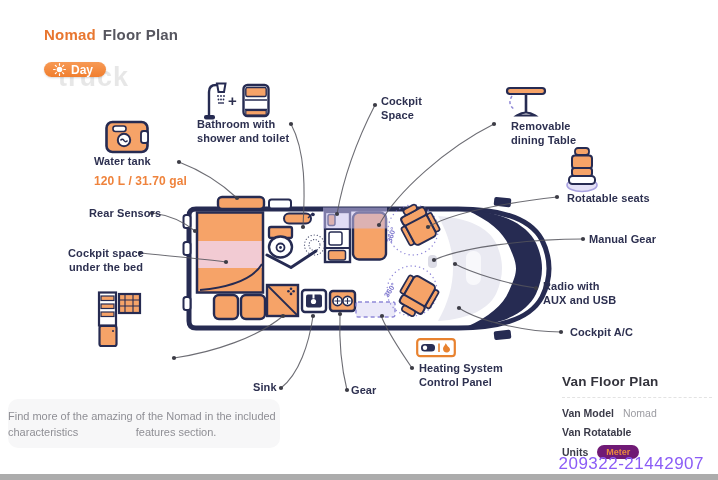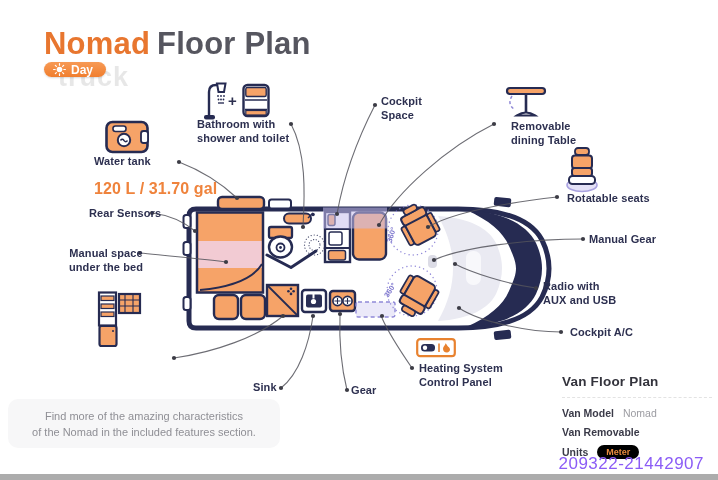--- a/index.html
+++ b/index.html
@@ -1,47 +1,47 @@
 <!DOCTYPE html>
 <html><head>
 <meta charset="utf-8">
 <style>
   html,body{margin:0;padding:0;background:#fff;}
   .stage{position:relative;width:718px;height:480px;background:#ffffff;overflow:hidden;
          font-family:"Liberation Sans",sans-serif;}
   
-  .title{position:absolute;left:44px;top:26px;font-size:31px;font-weight:bold;letter-spacing:.2px;z-index:3;}
+  .title{position:absolute;left:44px;top:26px;font-size:15px;font-weight:bold;letter-spacing:.2px;z-index:3;}
   .title .accent{color:#E8762F;}
   .title .rest{color:#56565F;margin-left:7px;font-weight:600;}
   .day-toggle{position:absolute;left:44px;top:62px;height:15px;padding:0 13px 0 9px;border-radius:12px;
       background:linear-gradient(180deg,#F79A55,#F07E2E);display:flex;align-items:center;gap:5px;
       color:#fff;font-size:12px;font-weight:bold;z-index:3;box-shadow:0 1px 2px rgba(0,0,0,.15);cursor:pointer;}
   .bg-watermark{position:absolute;left:58px;top:62px;font-size:27px;font-weight:bold;color:#BDBDBD;
       opacity:.35;letter-spacing:1px;z-index:1;}
   
   .lbl{position:absolute;color:#2D3050;font-weight:bold;font-size:11px;line-height:14px;
        letter-spacing:.1px;white-space:nowrap;z-index:4;}
-  .lbl .cap{color:#EF833C;font-size:16px;margin-top:14px;}
+  .lbl .cap{color:#EF833C;font-size:12px;margin-top:6px;}
   .lbl.center{text-align:center;}
   .icon{position:absolute;z-index:4;line-height:0;}
   .plus{position:absolute;z-index:4;color:#2D3050;font-size:15px;font-weight:bold;}
   
   .overlay{position:absolute;left:0;top:0;z-index:2;}
   
   .note{position:absolute;left:8px;top:399px;width:272px;height:49px;background:#F7F7F8;border-radius:10px;
-        display:flex;flex-direction:column;justify-content:center;align-items:center;
+        display:flex;flex-direction:row;justify-content:center;align-items:center;
         color:#8F8F95;font-size:11px;line-height:16px;z-index:3;}
   
   .info{position:absolute;left:562px;top:374px;width:150px;z-index:3;}
   .info .ip-title{font-size:13.5px;font-weight:bold;color:#33333C;letter-spacing:.2px;}
   .info .ip-divider{border-top:1px dashed #E3E3E3;margin:8px 0 9px 0;}
   .ip-row{display:flex;align-items:center;gap:9px;margin-bottom:7px;font-size:10.5px;}
   .ip-row .k{font-weight:bold;color:#3A3A48;}
   .ip-row .v{color:#9C9CA2;}
-  .pill{background:#000000;color:#E88A3F;font-size:9px;font-weight:bold;
+  .pill{background:#701a75;color:#E88A3F;font-size:9px;font-weight:bold;
         padding:2px 9px;border-radius:8px;cursor:pointer;}
   
   .footer-bar{position:absolute;left:0;bottom:0;width:718px;height:6px;background:#ACACAC;z-index:5;}
   .footer-mark{position:absolute;right:14px;bottom:6px;font-size:17px;color:#8b5cf6;
         letter-spacing:.5px;z-index:5;}
 </style>
 </head>
 <body>
 
 <div class="stage">
@@ -303,21 +303,21 @@
       <path d="M31,14.5 c-2.6,0 -4,-1.8 -4,-3.8 c0,-2.2 2.2,-3 2.6,-5.4 c1.4,1.2 1.2,2.4 2.6,3.4 c1,0.8 1.8,1.7 1.8,2.9 c0,1.7 -1.4,2.9 -3,2.9 z" fill="#E8822F"></path>
     </svg>
   </div>
 
   <div class="lbl" style="left:94px;top:154px">
     <div>Water tank</div>
     <div class="cap">120 L / 31.70 gal</div>
   </div>
   <div class="lbl" style="left:89px;top:206px">Rear Sensors</div>
   <div class="lbl center" style="left:60px;top:246px;width:92px">
-    <div>Manual space</div>
+    <div>Cockpit space</div>
     <div>under the bed</div>
   </div>
   <div class="lbl" style="left:197px;top:117px">
     <div>Bathroom with</div>
     <div>shower and toilet</div>
   </div>
   <div class="lbl" style="left:381px;top:94px">
     <div>Cockpit</div>
     <div>Space</div>
   </div>
@@ -345,21 +345,21 @@
   </div>
 
   <div class="info">
     <div class="ip-title">Van Floor Plan</div>
     <div class="ip-divider"></div>
     <div class="ip-row">
       <span class="k">Van Model</span>
       <span class="v">Nomad</span>
     </div>
     <div class="ip-row">
-      <span class="k">Van Removable</span>
+      <span class="k">Van Rotatable</span>
     </div>
     <div class="ip-row">
       <span class="k">Units</span>
       <span class="pill">Meter</span>
     </div>
   </div>
 
   <div class="footer-mark">209322-21442907</div>
   <div class="footer-bar"></div>
 

